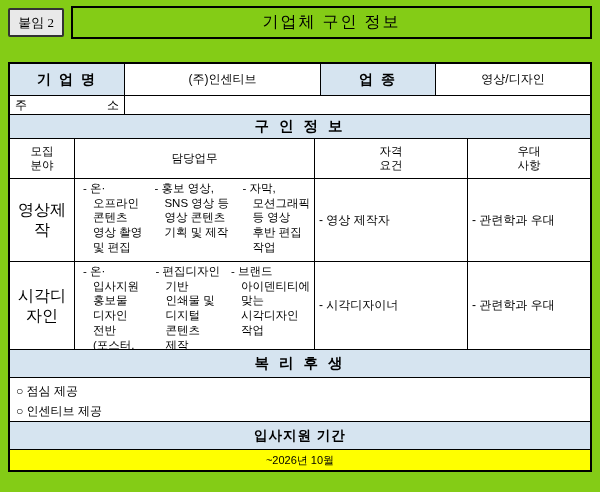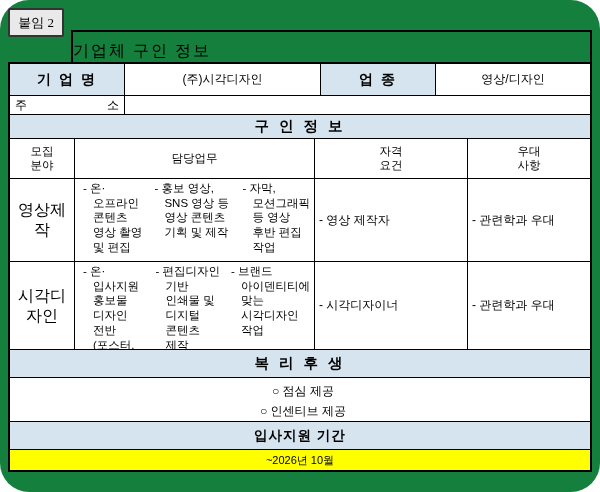--- a/index.html
+++ b/index.html
@@ -6,47 +6,45 @@
   html, body { background: #fff; }
   body {
     font-family: "Liberation Sans", sans-serif;
     color: #000;
     -webkit-font-smoothing: antialiased;
   }
   .page {
     position: relative;
     width: 600px;
     height: 492px;
-    background: #15803d;
+    background: #84cc16;
     overflow: hidden;
-    border-radius: 29px;
   }
 
   
   .attachment-box {
     position: absolute;
     left: 8px; top: 8px;
     width: 56px; height: 29px;
     background: var(--attachment-bg, #e9e9e9);
     border: 2px solid #333;
     border-radius: 2px;
     display: flex; align-items: center; justify-content: center;
     font-family: "Liberation Serif", serif;
     font-size: 13px;
   }
   .title-box {
     position: absolute;
     left: 71px; top: 6px;
-    width: 521px; height: 43px;
+    width: 521px; height: 33px;
     border: 2px solid #000;
-    display: flex; align-items: center; justify-content: flex-start;
+    display: flex; align-items: center; justify-content: center;
     font-family: "Liberation Serif", serif;
     font-size: 16px;
     letter-spacing: 2px;
-    margin-top: 24px;
   }
 
   
   .tbl {
     position: absolute;
     left: 8px; top: 62px;
     width: 584px;
     border: 2px solid #000;
     background: #fff;
   }
@@ -95,21 +93,21 @@
     display: flex; flex-direction: row; justify-content: center;
     font-size: 11.5px; line-height: 1.28;
     padding: 2px 4px 2px 0;
   }
   .duty { padding-left: 18px; text-indent: -10px; word-break: keep-all; }
   .qual-cell, .pref-cell {
     display: flex; align-items: center;
     padding-left: 4px; font-size: 12px; word-break: keep-all;
   }
 
-  .band-benefits { height: 44px; text-align: center; }
+  .band-benefits { height: 44px; }
   .benefits-cell { width: 100%; padding: 3px 0 0 6px; font-size: 12px; }
   .benefit-item { line-height: 20px; }
 
   .band-section7 { height: 28px; }
   .band-section9 { height: 28px; font-size: 13.5px; letter-spacing: 1px; }
 
   .band-period { height: 21px; }
   .period-cell {
     width: 100%;
     display: flex; align-items: center; justify-content: center;
@@ -131,21 +129,21 @@
   </div>
 
   <div class="title-box">
     <span>기업체 구인 정보</span>
   </div>
 
   <div class="tbl">
 
     <div class="band band-company">
       <div class="cell blue center-cell label-bold w-c1">기 업 명</div>
-      <div class="cell center-cell val w-c2">(주)시각디자인</div>
+      <div class="cell center-cell val w-c2">(주)인센티브</div>
       <div class="cell blue center-cell label-bold w-c3">업 종</div>
       <div class="cell center-cell val w-fill">영상/디자인</div>
     </div>
 
     <div class="band band-address">
       <div class="cell addr-cell w-c1">
         <span>주</span>
         <span>소</span>
       </div>
       <div class="cell w-fill"></div>

